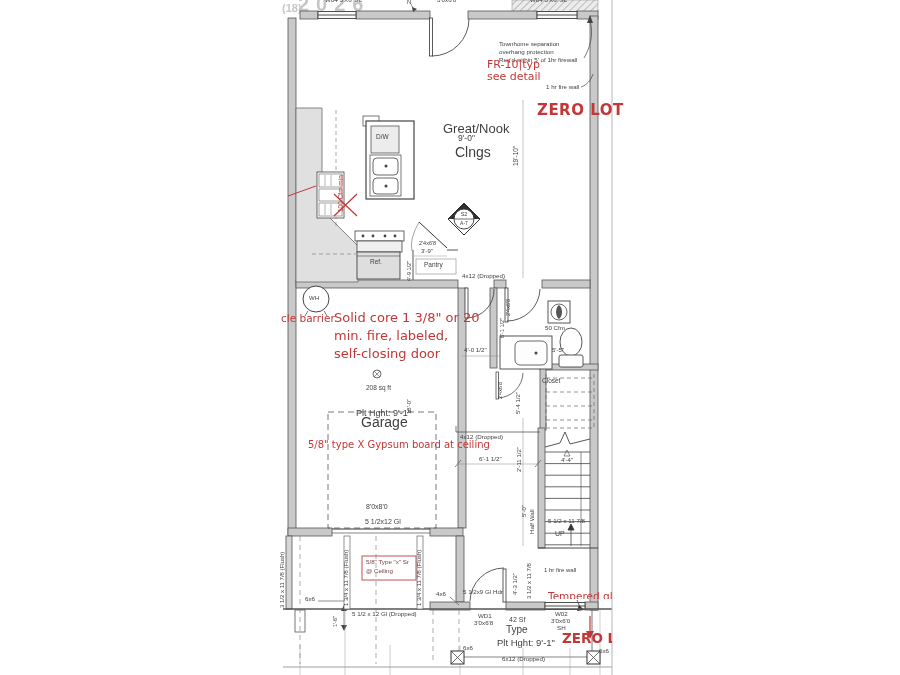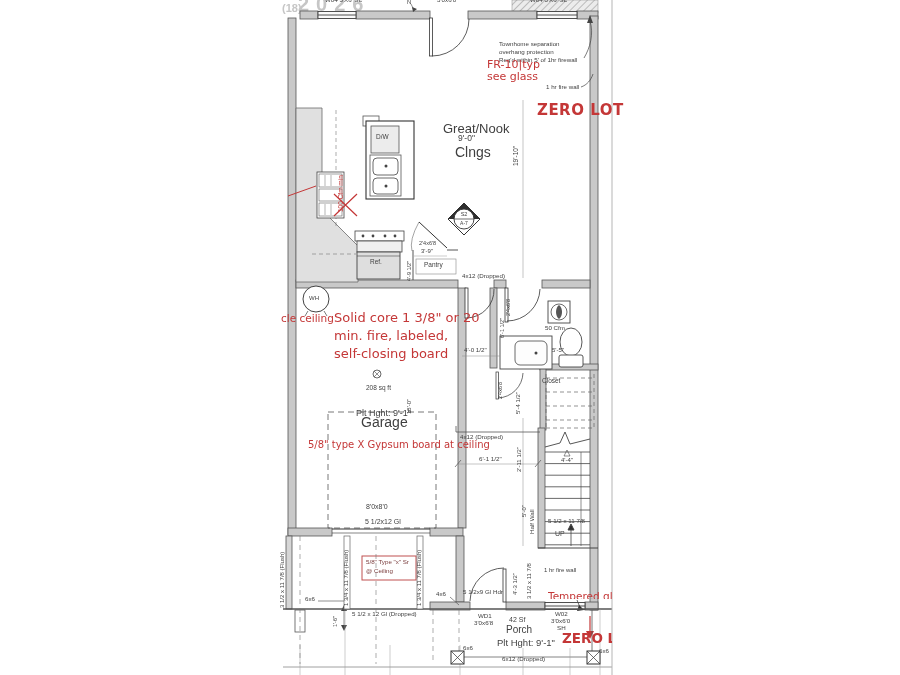--- a/index.html
+++ b/index.html
@@ -262,45 +262,45 @@
 
   <div class="t" style="left:325px;top:-3px;font-size:6.2px">W04 3'X6' SL</div>
   <div class="t" style="left:437px;top:-3px;font-size:6.2px">3'0x6'0</div>
   <div class="t" style="left:530px;top:-3px;font-size:6.2px">W04 3'X6' SL</div>
   <div class="t" style="left:407px;top:-1px;font-size:6px">N</div>
 
   <div class="t" style="left:499px;top:41px;font-size:6.2px">Townhome separation</div>
   <div class="t" style="left:499px;top:49px;font-size:6.2px">overhang protection</div>
   <div class="t" style="left:499px;top:57px;font-size:6.2px">Req'd within 5' of 1hr firewall</div>
   <div class="t red ann" style="left:487px;top:59px;font-size:11px">FR-10|typ</div>
-  <div class="t red ann" style="left:487px;top:71px;font-size:11px">see glass</div>
+  <div class="t red ann" style="left:487px;top:71px;font-size:11px">see detail</div>
   <div class="t" style="left:546px;top:84px;font-size:6.2px">1 hr fire wall</div>
   <div class="t red ann b6" style="left:537px;top:103px;font-size:15px;letter-spacing:.5px">ZERO LOT</div>
   <div class="t v" style="left:513px;top:166px;font-size:6.5px">19'-10"</div>
 
   <div class="t" style="left:443px;top:122px;font-size:13px">Great/Nook</div>
   <div class="t" style="left:458px;top:134px;font-size:8.5px">9'-0"</div>
   <div class="t" style="left:455px;top:145px;font-size:14px">Clngs</div>
 
   <div class="t" style="left:376px;top:134px;font-size:6.5px">D/W</div>
   <div class="t v red" style="left:338px;top:212px;font-size:6.5px">100 Cfm min</div>
   <div class="t" style="left:370px;top:259px;font-size:6.5px">Ref.</div>
   <div class="t" style="left:424px;top:262px;font-size:6.5px">Pantry</div>
   <div class="t" style="left:419px;top:241px;font-size:5.5px">2'4x6'8</div>
   <div class="t" style="left:421px;top:248px;font-size:6px">3'-9"</div>
   <div class="t v" style="left:407px;top:281px;font-size:5.5px">4'-9 1/2"</div>
   <div class="t ctr" style="left:458px;top:212px;font-size:5.5px;width:12px">S2</div>
   <div class="t ctr" style="left:457px;top:221px;font-size:5px;width:14px">A-7</div>
   <div class="t" style="left:462px;top:273px;font-size:6.2px">4x12 (Dropped)</div>
 
   <div class="t" style="left:309px;top:295px;font-size:6px">WH</div>
-  <div class="t red ann" style="left:281px;top:313px;font-size:10.5px">cle ceiling</div>
+  <div class="t red ann" style="left:281px;top:313px;font-size:10.5px">cle barrier</div>
   <div class="t red ann" style="left:334px;top:311px;font-size:13px">Solid core 1 3/8" or 20</div>
   <div class="t red ann" style="left:334px;top:329px;font-size:13px">min. fire, labeled,</div>
-  <div class="t red ann" style="left:334px;top:347px;font-size:13px">self-closing board</div>
+  <div class="t red ann" style="left:334px;top:347px;font-size:13px">self-closing door</div>
 
   <div class="t" style="left:366px;top:385px;font-size:6.5px">208 sq ft</div>
   <div class="t" style="left:361px;top:415px;font-size:14px">Garage</div>
   <div class="t" style="left:356px;top:409px;font-size:9px">Plt Hght: 9'-1"</div>
   <div class="t v" style="left:406px;top:414px;font-size:6px">18'-0"</div>
   <div class="t red ann" style="left:308px;top:440px;font-size:10px">5/8" type X Gypsum board at ceiling</div>
   <div class="t" style="left:366px;top:503px;font-size:7px">8'0x8'0</div>
   <div class="t" style="left:365px;top:518px;font-size:7px">5 1/2x12 Gl</div>
 
   <div class="t" style="left:545px;top:325px;font-size:6.2px">50 Cfm</div>
@@ -334,21 +334,21 @@
   <div class="t v" style="left:512px;top:595px;font-size:6px">4'-3 1/2"</div>
   <div class="t v" style="left:526px;top:599px;font-size:6px">3 1/2 x 11 7/8</div>
   <div class="t" style="left:544px;top:567px;font-size:6px">1 hr fire wall</div>
   <div class="clip" style="left:548px;top:586px;width:64px;height:13px">
     <span class="red ann" style="font-size:10.5px;white-space:nowrap">Tempered glass</span>
   </div>
 
   <div class="t" style="left:478px;top:613px;font-size:6.2px">WD1</div>
   <div class="t" style="left:474px;top:620px;font-size:6.2px">3'0x6'8</div>
   <div class="t" style="left:509px;top:616px;font-size:7px">42 Sf</div>
-  <div class="t" style="left:506px;top:625px;font-size:10px">Porch</div>
+  <div class="t" style="left:506px;top:625px;font-size:10px">Type</div>
   <div class="t" style="left:497px;top:638px;font-size:9.5px">Plt Hght: 9'-1"</div>
   <div class="t" style="left:555px;top:611px;font-size:6.2px">W02</div>
   <div class="t" style="left:551px;top:618px;font-size:6.2px">3'0x6'0</div>
   <div class="t" style="left:557px;top:625px;font-size:6.2px">SH</div>
   <div class="clip" style="left:562px;top:629px;width:50px;height:16px">
     <span class="red ann b6" style="font-size:13.5px;white-space:nowrap">ZERO LOT</span>
   </div>
   <div class="t" style="left:463px;top:645px;font-size:6.2px">6x6</div>
   <div class="t" style="left:599px;top:648px;font-size:6.2px">6x6</div>
   <div class="t" style="left:502px;top:656px;font-size:6.2px">6x12 (Dropped)</div>

